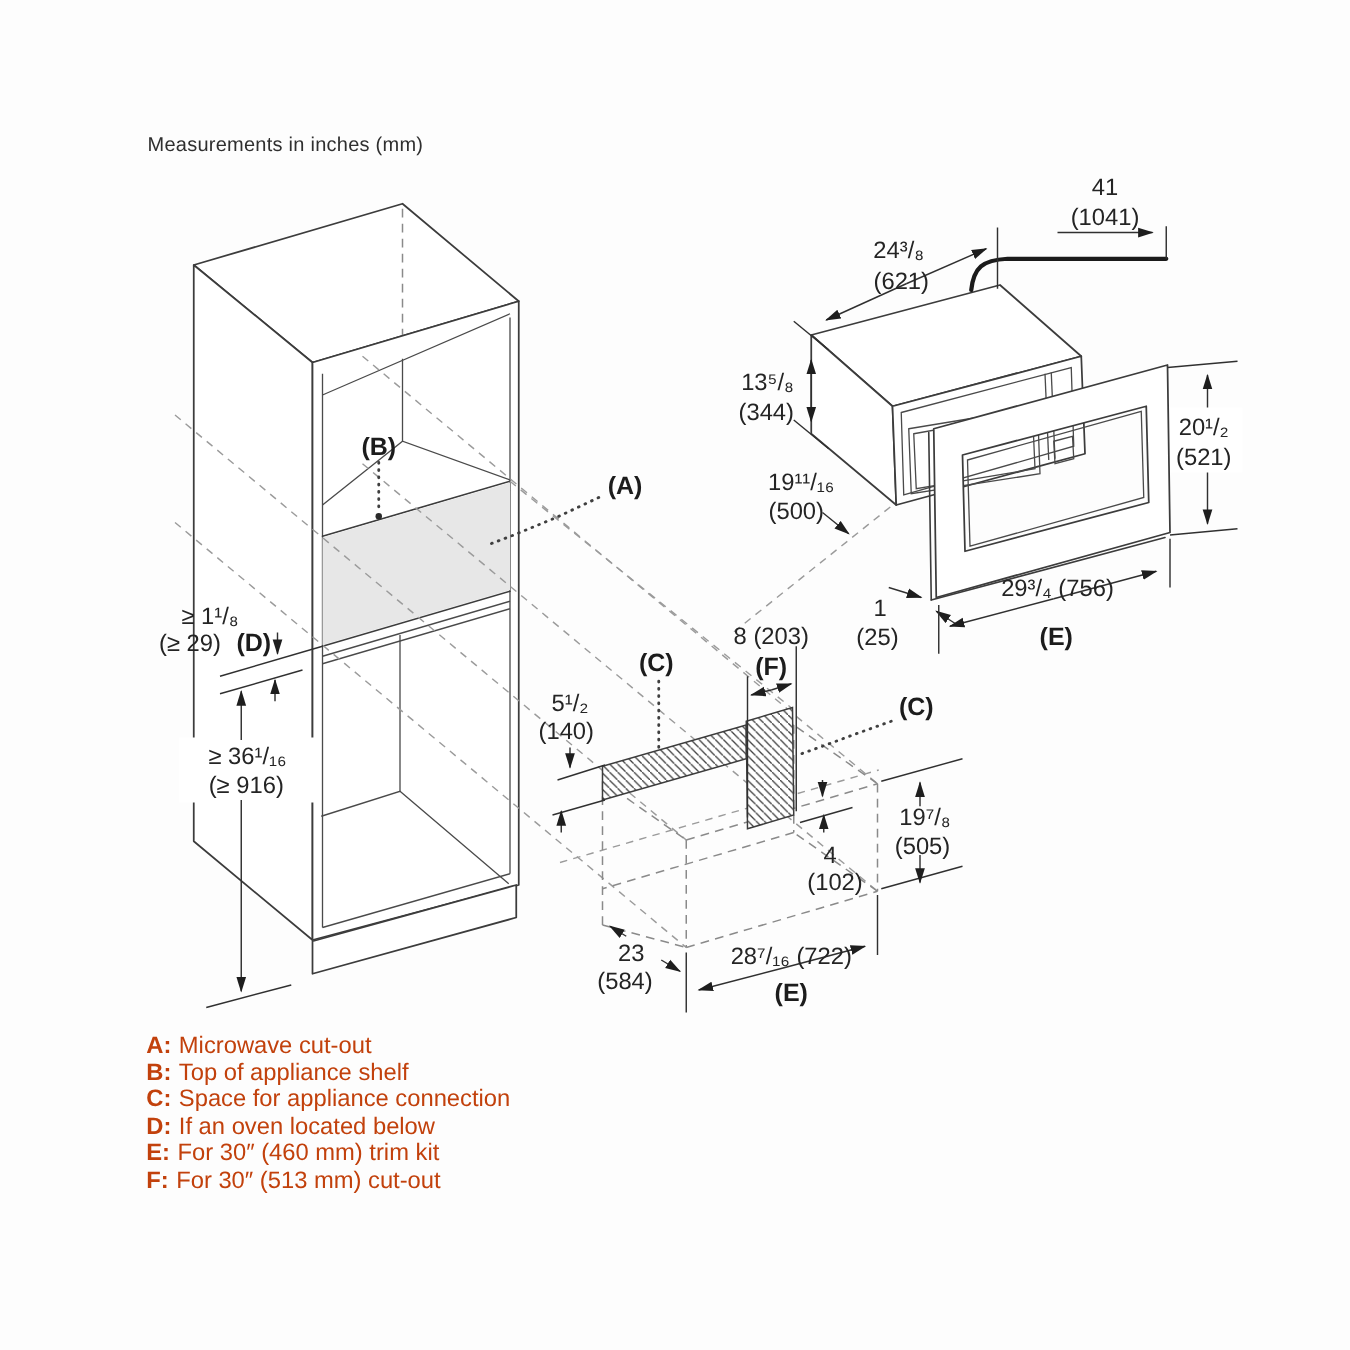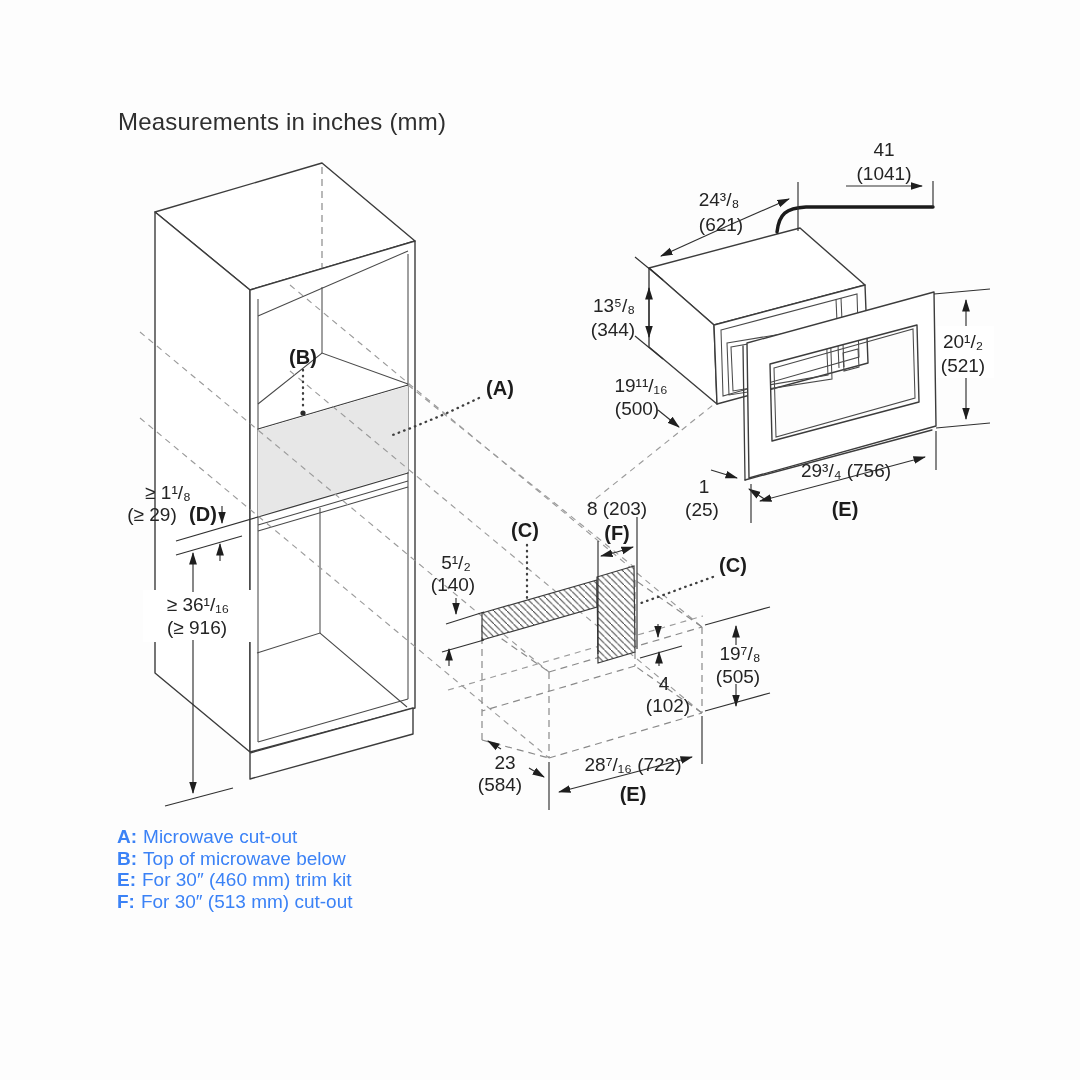--- a/index.html
+++ b/index.html
@@ -1,19 +1,19 @@
 <!DOCTYPE html>
 <html><head>
 <meta charset="utf-8">
 <style>
   html,body{margin:0;padding:0;background:#ffffff;}
   #stage{position:relative;width:1080px;height:1080px;background:#fdfdfd;overflow:hidden;
          font-family:"Liberation Sans",sans-serif;}
-  #title{position:absolute;left:118px;top:108px;font-size:24px;color:#2f2f2f;letter-spacing:.2px;}
-  #legend{position:absolute;left:117px;top:826px;font-size:19px;color:#3b82f6;line-height:21.5px;}
+  #title{position:absolute;left:118px;top:108px;font-size:16px;color:#2f2f2f;letter-spacing:.2px;}
+  #legend{position:absolute;left:117px;top:826px;font-size:19px;color:#c2410c;line-height:21.5px;}
   #legend .lg-row b{font-weight:bold;margin-right:6px;}
   svg{position:absolute;left:0;top:0;}
   .ln{stroke:#3c3c3c;stroke-width:1.3;fill:none;stroke-linecap:round;}
   .ln-thin{stroke:#4a4a4a;stroke-width:1.05;fill:none;}
   .face{fill:#ffffff;stroke:#3c3c3c;stroke-width:1.4;stroke-linejoin:round;}
   .dash{stroke:#9b9b9b;stroke-width:1.15;fill:none;stroke-dasharray:6 5;}
   .dashbox{stroke:#8a8a8a;stroke-width:1.2;fill:none;stroke-dasharray:7 5;}
   .dot{stroke:#3f3f3f;stroke-width:2.3;fill:none;stroke-dasharray:0.6 5.2;stroke-linecap:round;}
   .dim{stroke:#303030;stroke-width:1.15;fill:none;}
   .txt{font-size:19px;fill:#242424;}
@@ -229,18 +229,20 @@
     <text class="callout" x="303" y="364">(B)</text>
     <text class="callout" x="525" y="537">(C)</text>
     <text class="callout" x="733" y="572">(C)</text>
   </g>
 </svg>
 
 <div id="title">Measurements in inches (mm)</div>
 
 <div id="legend">
   <div class="lg-row"><b>A:</b><span>Microwave cut-out</span></div>
-  <div class="lg-row"><b>B:</b><span>Top of microwave below</span></div>
+  <div class="lg-row"><b>B:</b><span>Top of appliance shelf</span></div>
+  <div class="lg-row"><b>C:</b><span>Space for appliance connection</span></div>
+  <div class="lg-row"><b>D:</b><span>If an oven located below</span></div>
   <div class="lg-row"><b>E:</b><span>For 30″ (460 mm) trim kit</span></div>
   <div class="lg-row"><b>F:</b><span>For 30″ (513 mm) cut-out</span></div>
 </div>
 
 </div>
 
 </body></html>

